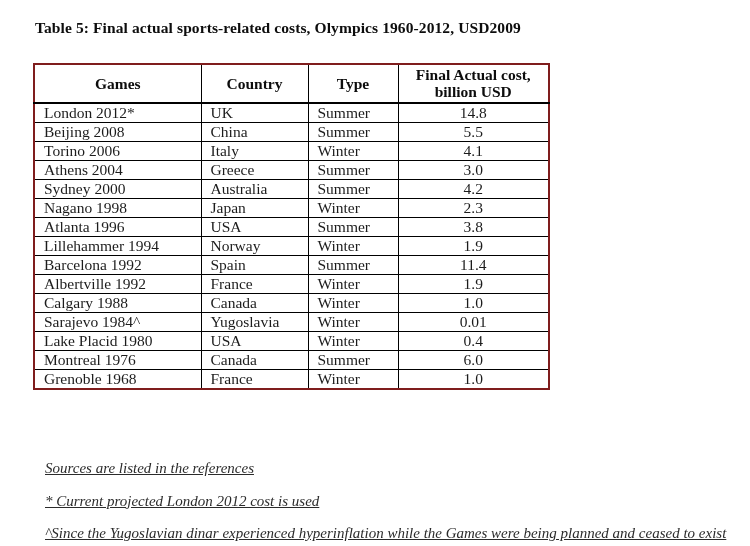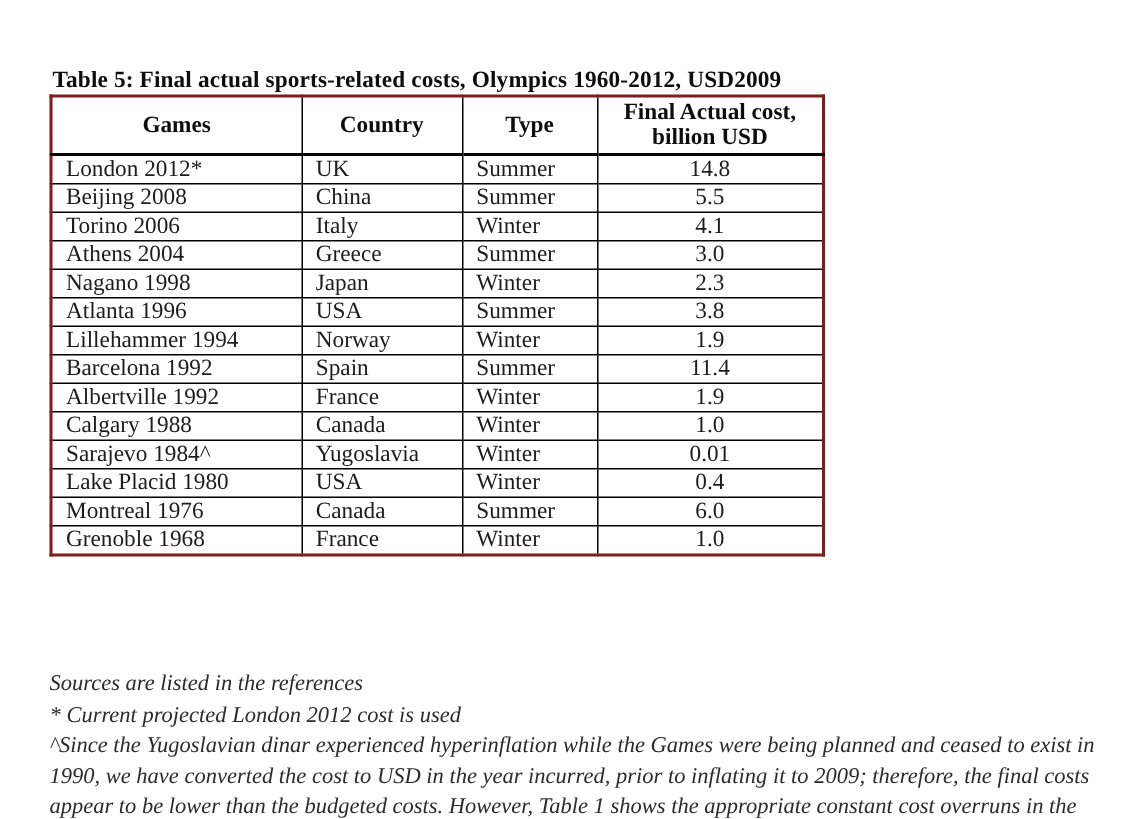--- a/index.html
+++ b/index.html
@@ -12,21 +12,20 @@
     position: relative;
   }
   .page-title {
     position: absolute;
     left: 35px; top: 19px;
     font-size: 15.5px;
     font-weight: bold;
     color: #0d0d0d;
     letter-spacing: 0.1px;
     white-space: nowrap;
-    margin-top: 26px;
   }
   table.costs {
     position: absolute;
     left: 33px; top: 63px;
     width: 515px;
     border-collapse: collapse;
     table-layout: fixed;
     border: 2px solid #7f1d1d;
   }
   table.costs col.c-games   { width: 167px; }
@@ -63,21 +62,21 @@
   }
   .footnotes {
     position: absolute;
     left: 33px; top: 446px;
     width: 708px;
     font-style: italic;
     font-size: 15px;
     line-height: 20.5px;
     color: #2b2b2b;
   }
-  .footnotes p { margin: 0; }
+  .footnotes p { margin: 12px; text-decoration: underline; }
 </style>
 </head>
 <body>
 
 <div class="page-title">Table 5: Final actual sports-related costs, Olympics 1960-2012, USD2009</div>
 
 <table class="costs">
   <colgroup>
     <col class="c-games">
       <col class="c-country">
@@ -109,20 +108,26 @@
       <td>Torino 2006</td>
       <td>Italy</td>
       <td>Winter</td>
       <td class="num">4.1</td>
     </tr>
     <tr>
       <td>Athens 2004</td>
       <td>Greece</td>
       <td>Summer</td>
       <td class="num">3.0</td>
+    </tr>
+    <tr>
+      <td>Sydney 2000</td>
+      <td>Australia</td>
+      <td>Summer</td>
+      <td class="num">4.2</td>
     </tr>
     <tr>
       <td>Nagano 1998</td>
       <td>Japan</td>
       <td>Winter</td>
       <td class="num">2.3</td>
     </tr>
     <tr>
       <td>Atlanta 1996</td>
       <td>USA</td>

